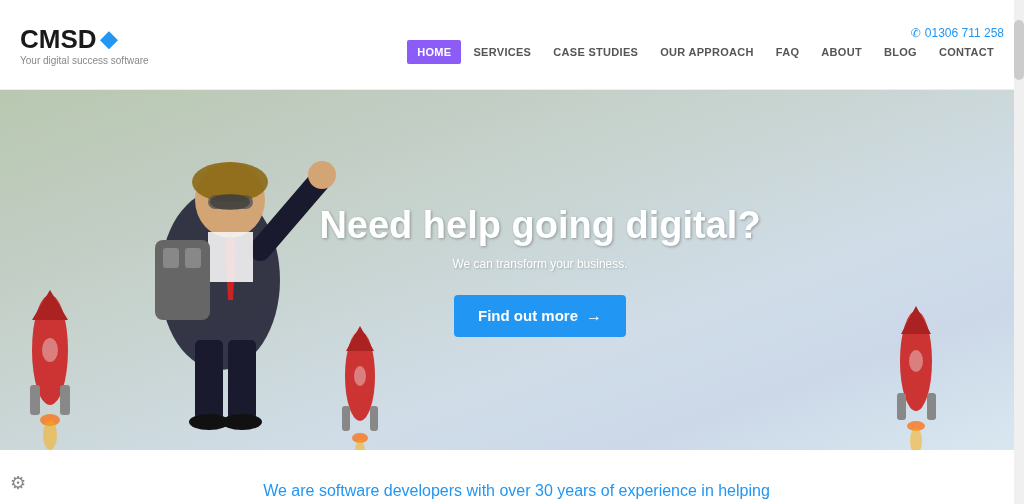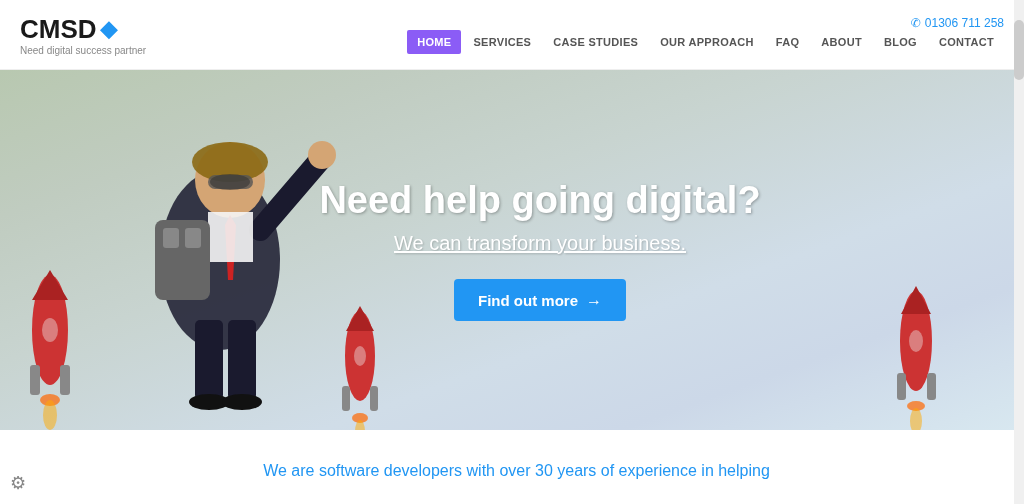--- a/index.html
+++ b/index.html
@@ -6,21 +6,21 @@
     body { font-family: Arial, sans-serif; width: 1024px; overflow-x: hidden; }
 
     
     .header {
       display: flex;
       align-items: center;
       justify-content: space-between;
       padding: 10px 20px;
       background: #fff;
       border-bottom: 1px solid #eee;
-      height: 70px;
+      height: 90px;
     }
     .logo-area {
       display: flex;
       flex-direction: column;
     }
     .logo-text {
       display: flex;
       align-items: center;
       font-size: 26px;
       font-weight: bold;
@@ -98,25 +98,24 @@
       margin-left: 56px;
     }
     .hero-title {
       font-size: 38px;
       font-weight: bold;
       color: #fff;
       text-shadow: 1px 1px 3px rgba(0,0,0,0.3);
       margin-bottom: 10px;
     }
     .hero-subtitle {
-      font-size: 20px;
+      font-size: 12px;
       color: #fff;
       text-shadow: 1px 1px 2px rgba(0,0,0,0.2);
       margin-bottom: 24px;
-      text-decoration: underline;
     }
     .cta-button {
       display: inline-flex;
       align-items: center;
       gap: 8px;
       background: #2196F3;
       color: #fff;
       padding: 12px 24px;
       border-radius: 4px;
       font-size: 15px;
@@ -177,21 +176,21 @@
   </style>
 </head>
 <body>
 
 <header class="header">
   <div class="logo-area">
     <div class="logo-text">
       <span>CMSD</span>
       <span class="logo-icon">◆</span>
     </div>
-    <div class="logo-tagline">Need digital success partner</div>
+    <div class="logo-tagline">Your digital success software</div>
   </div>
 
   <div class="header-right">
     <div class="phone-number">
       <span class="phone-icon">✆</span><span>01306 711 258</span>
     </div>
     <nav>
 
     <a class="nav-item active" href="#">HOME</a>
         <a class="nav-item" href="#">SERVICES</a>

